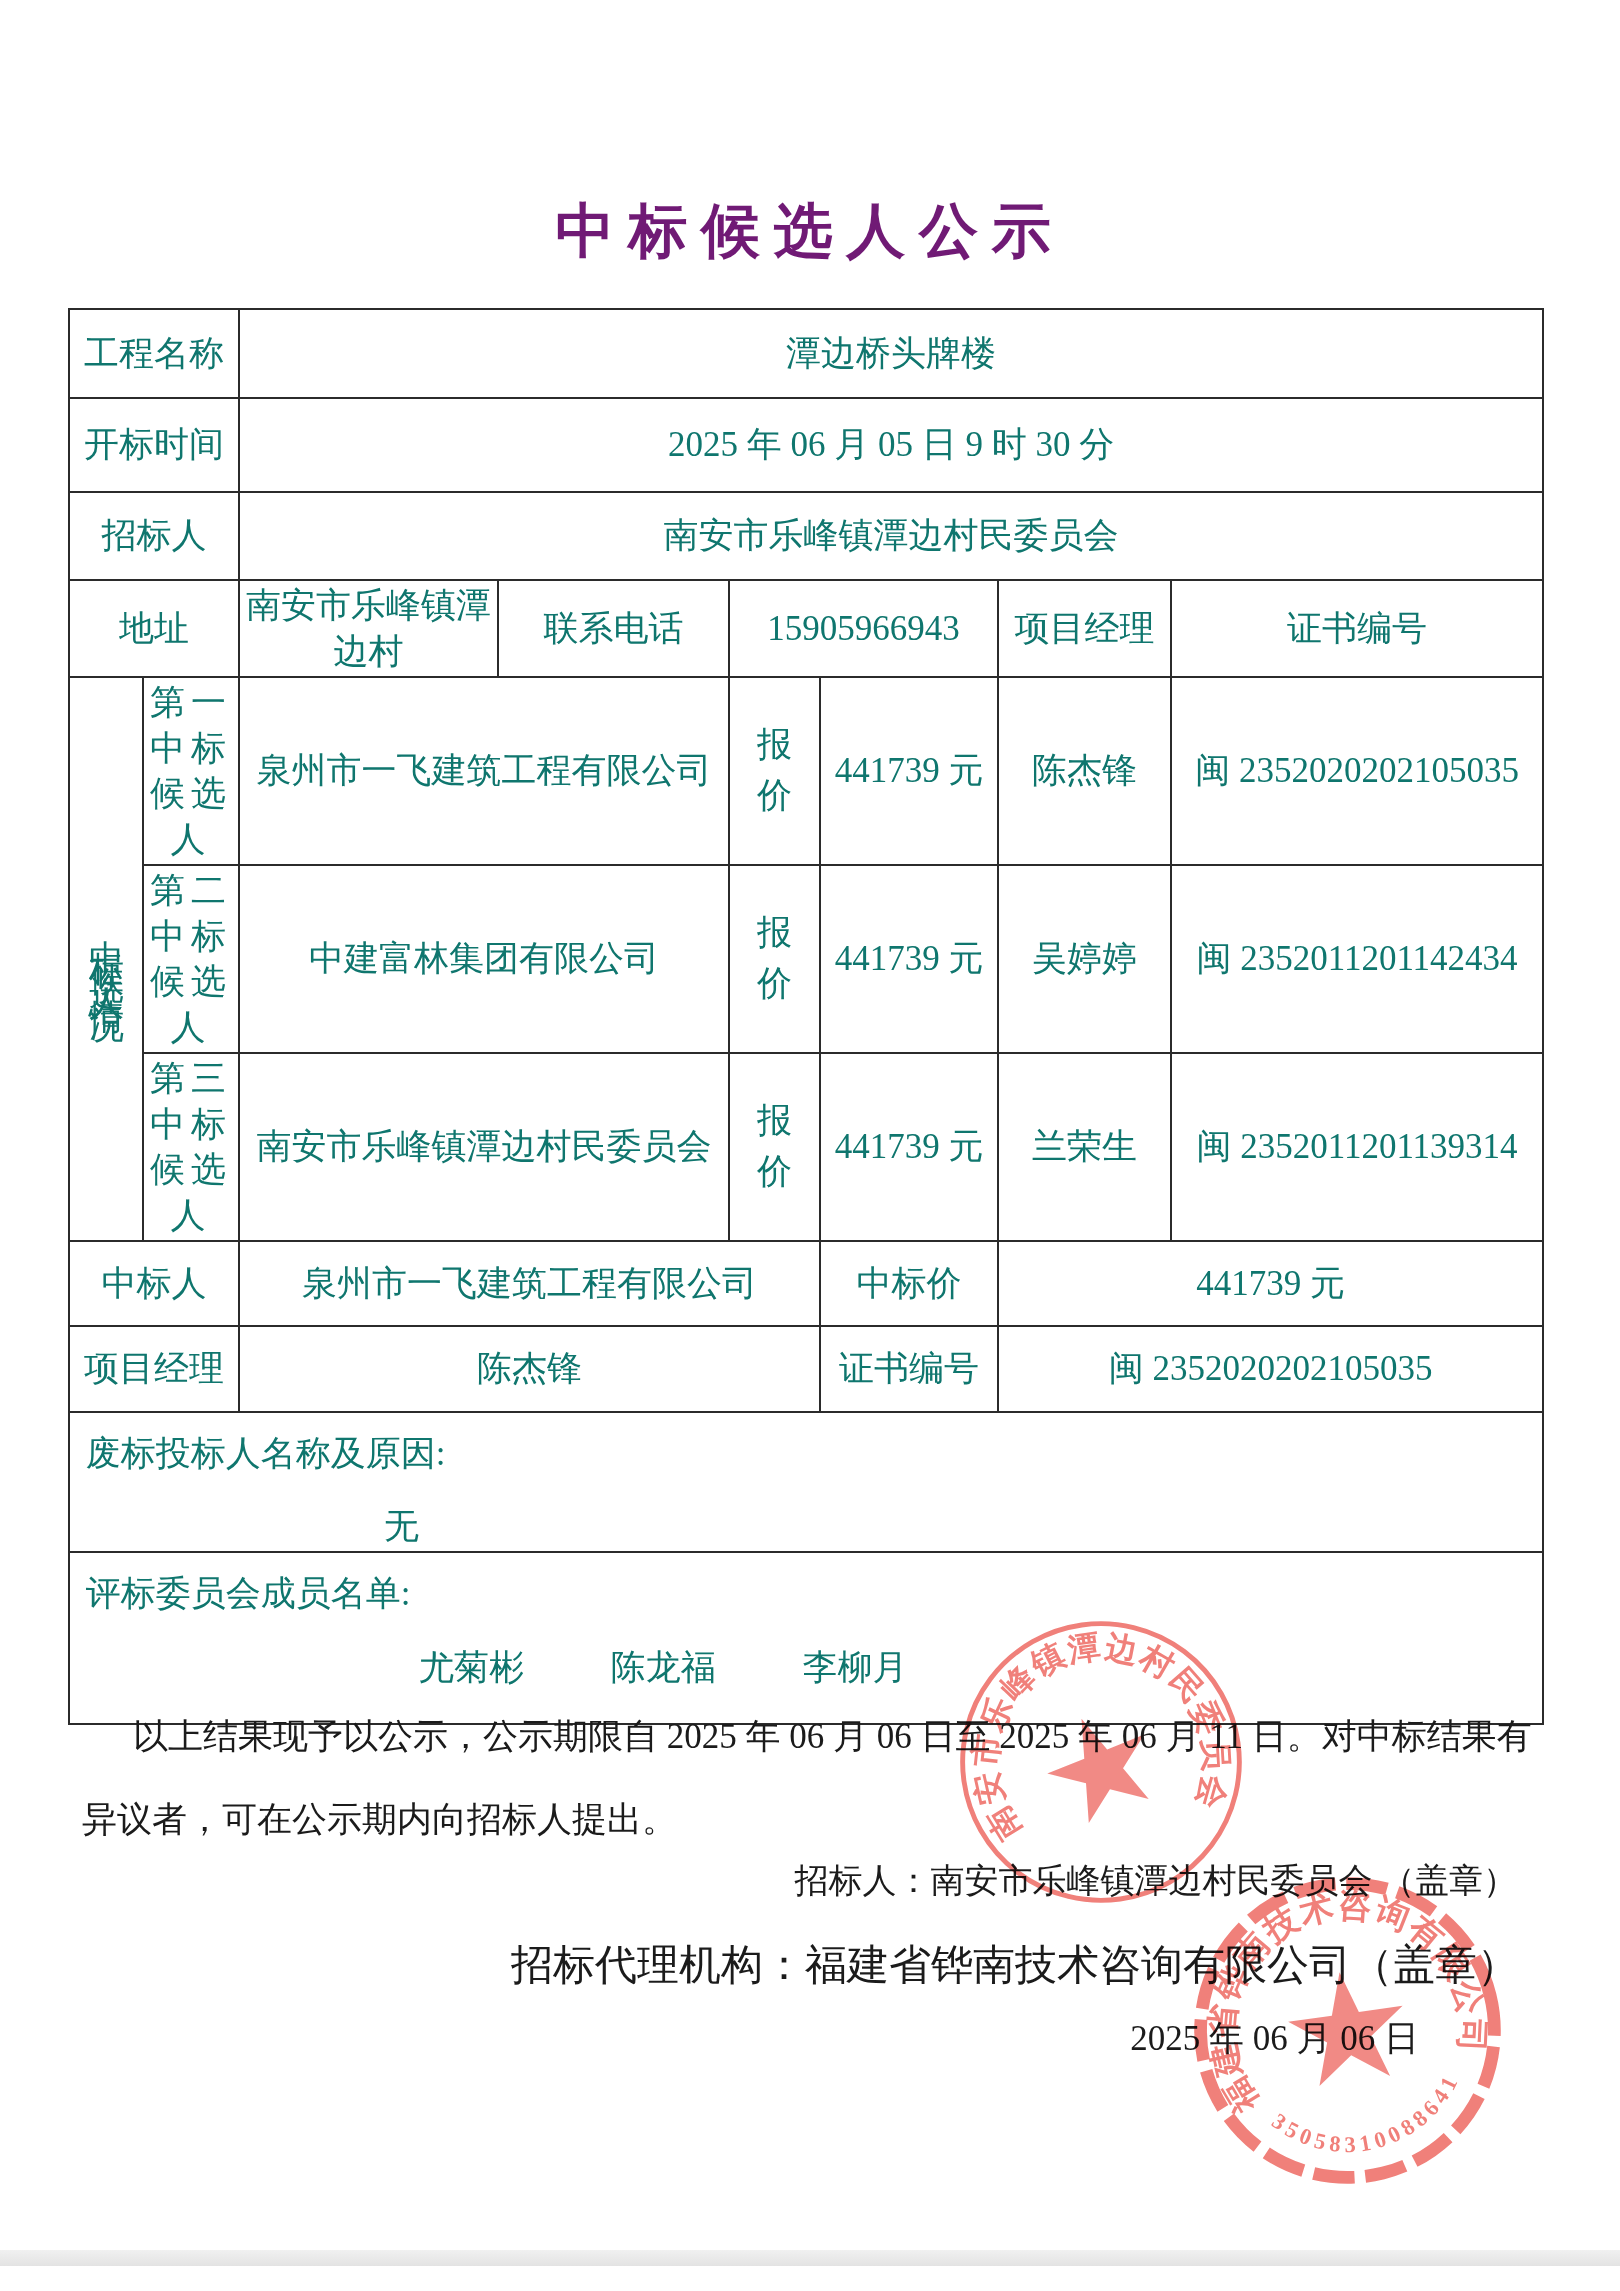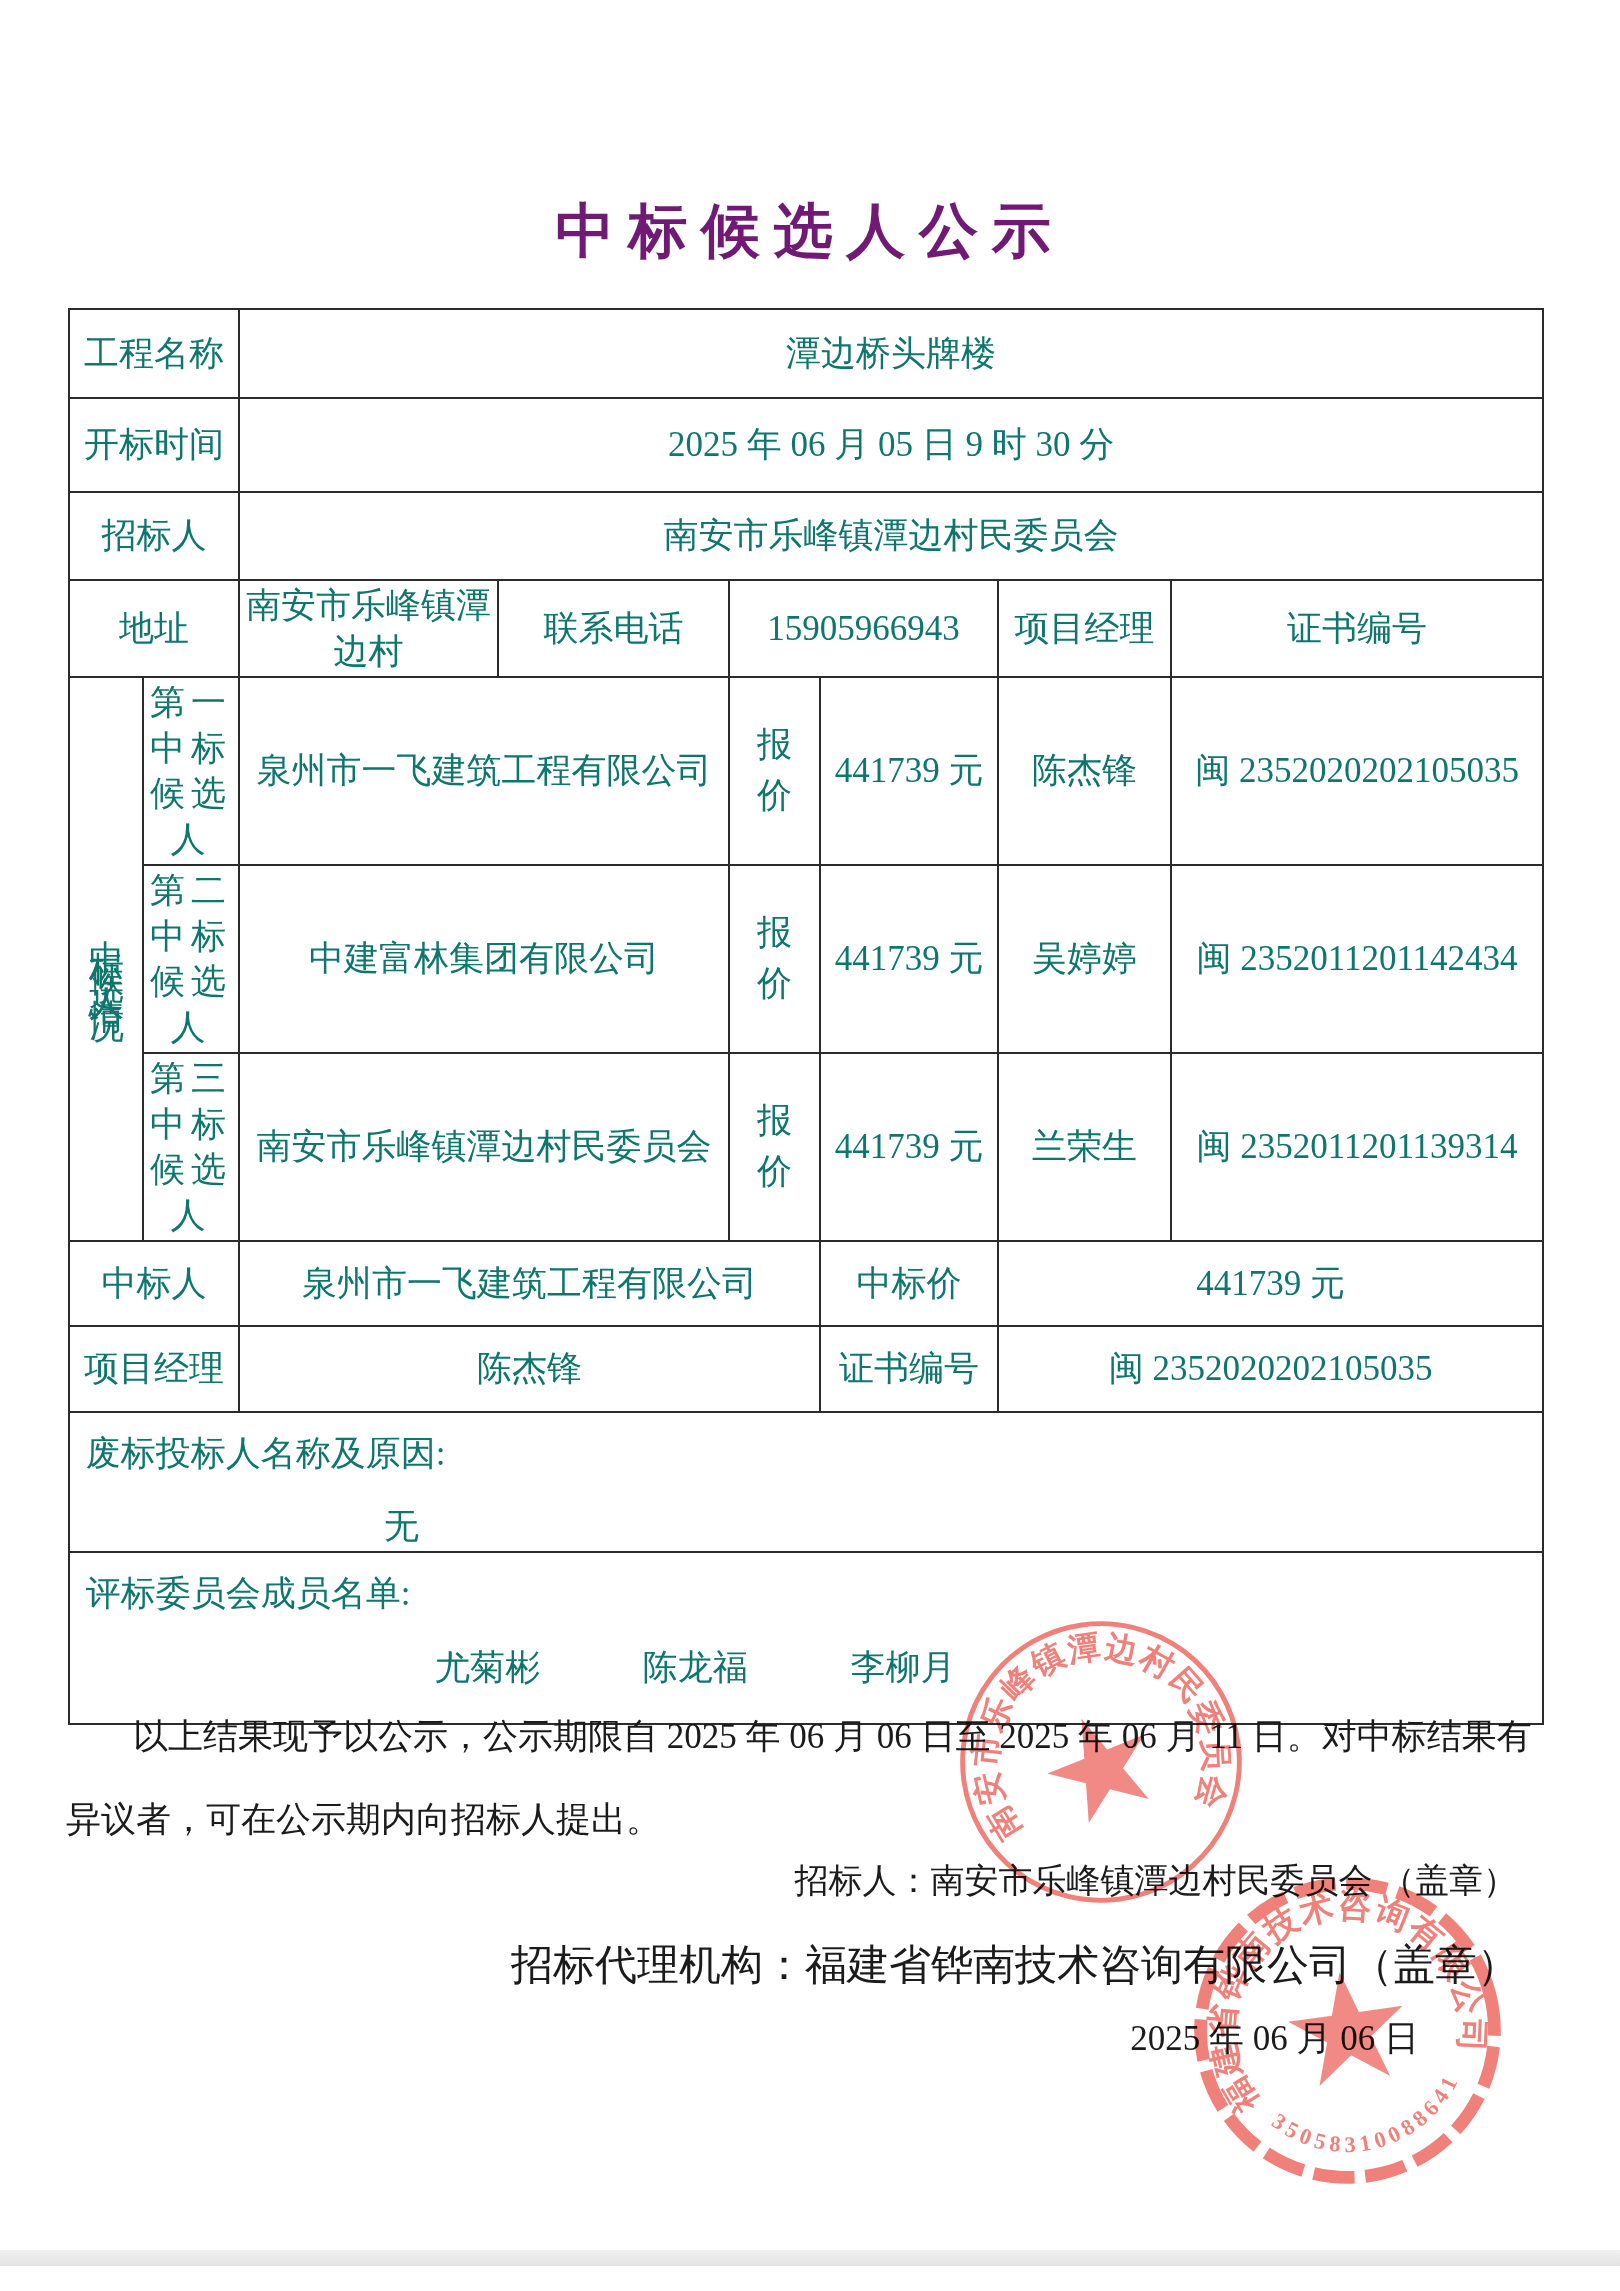--- a/index.html
+++ b/index.html
@@ -25,24 +25,24 @@
     writing-mode:vertical-rl; text-orientation:upright; letter-spacing:11.8px;
     margin:0 auto; display:inline-block; line-height:1;
   }
   .rank-cell{letter-spacing:5.9px; line-height:1.35; padding:5.9px 0;margin-left:32px;}
   .bid-cell span{display:inline-block; width:39px; line-height:1.45;}
   .cert-cell{font-size:36px;}
   .big-cell{vertical-align:top !important; text-align:left !important;}
   .big-cell .cell-cap{margin:15.7px 0 0 11.8px; font-size:35px;}
   .big-cell .cell-sub{margin:27.4px 0 0 310px; font-size:35px;}
   .big-cell .members{margin:29px 0 0 345px; font-size:35px;}
-  .big-cell .members span{margin-right:78px;margin-left:16px;}
+  .big-cell .members span{margin-right:78px;}
   .footer-text{position:absolute; font-size:35px; color:#1b1b1b; white-space:nowrap;}
   .notice1{left:133px; top:1713px;}
-  .notice2{left:66px; top:1796px;}
+  .notice2{left:82px; top:1796px;}
   .sign1{right:103px; top:1858px; font-size:34px;}
   .sign2{right:101px; top:1937px; font-size:42px;}
   .docdate{right:201px; top:2015px;}
   .stamp{position:absolute; mix-blend-mode:multiply; opacity:0.88;}
   .stamp1{left:944px; top:1605px; transform:rotate(-8deg);}
   .stamp2{left:1181px; top:1864px; transform:rotate(-14deg);}
   .stamp text{font-family:"Liberation Serif","DejaVu Serif",serif; font-weight:bold;}
   .bottom-strip{
     position:absolute; left:0; top:2250px; width:100%; height:15.7px;
     background:linear-gradient(#ededed,#dcdcdc); opacity:.8;

